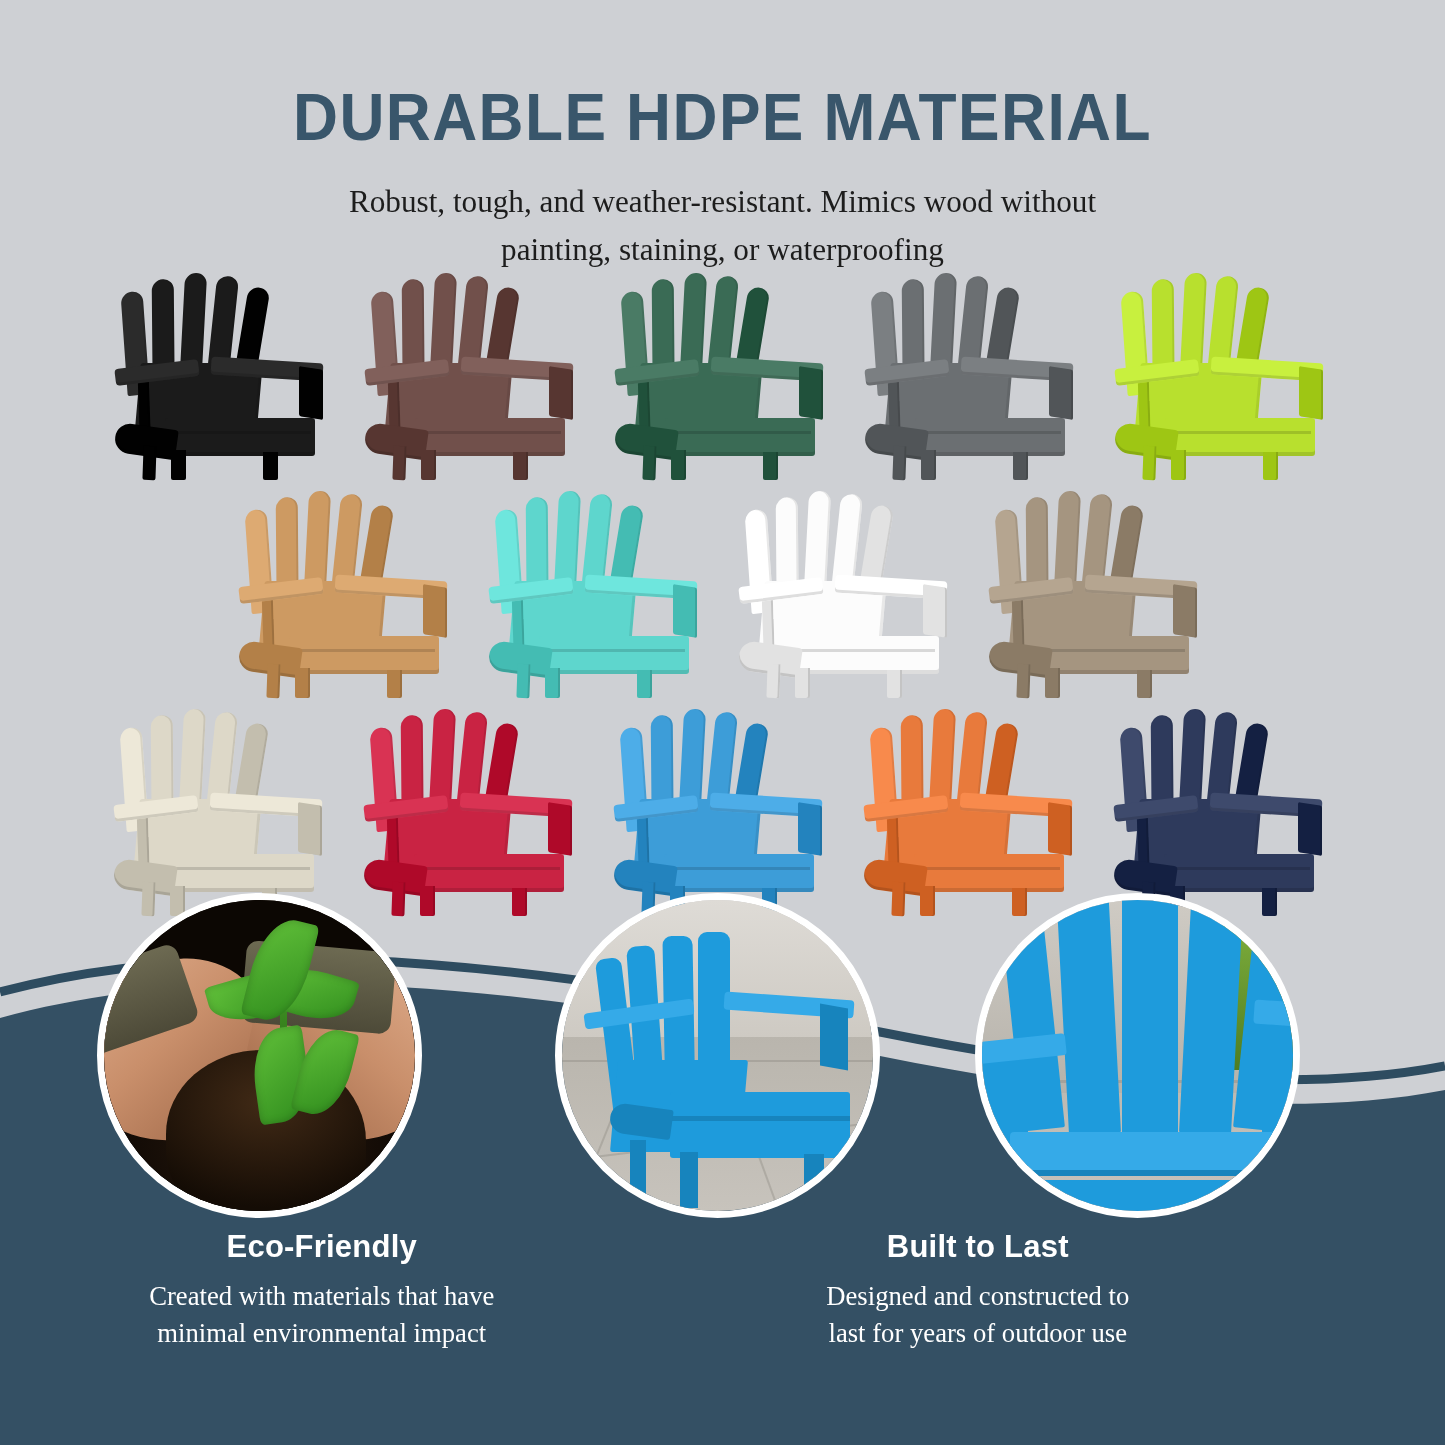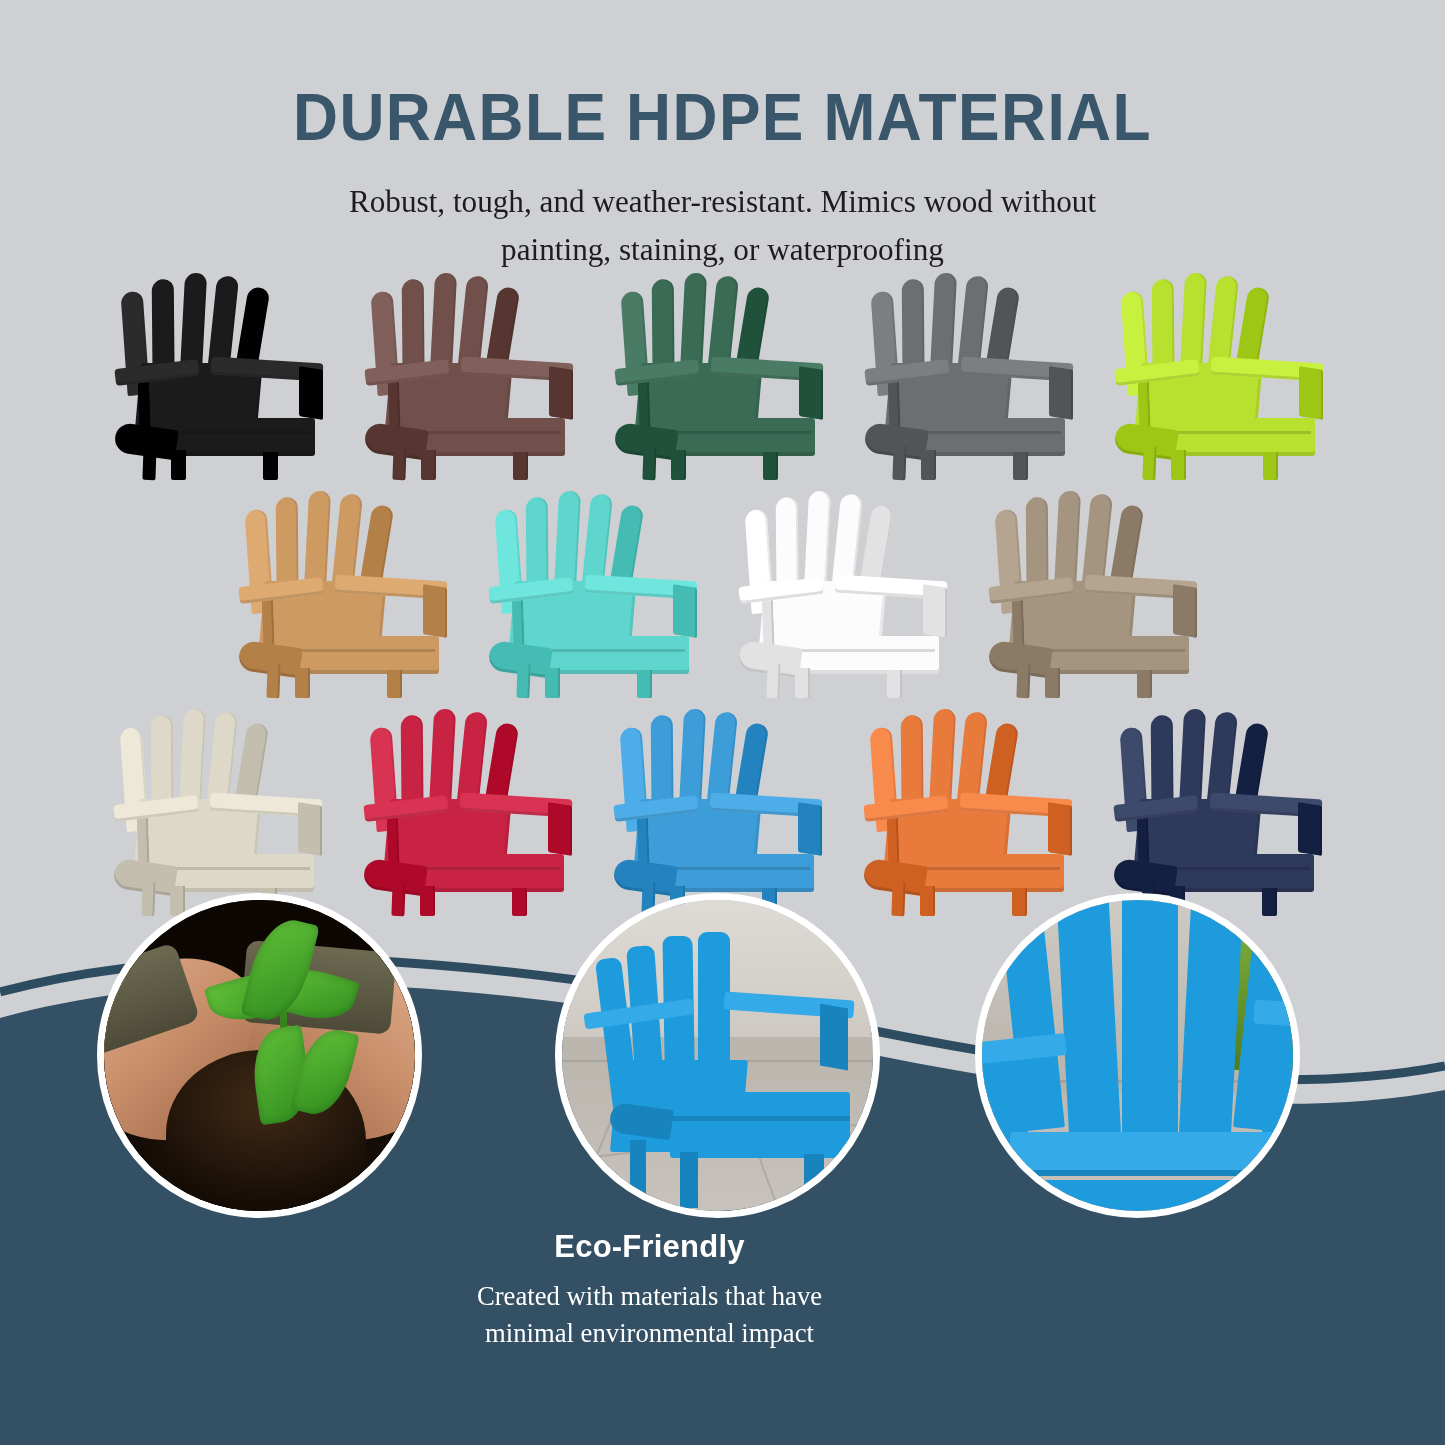--- a/index.html
+++ b/index.html
@@ -567,13 +567,20 @@
 </div>
 
 <div class="features">
   <div class="feat f1">
     <div class="feat-title">Eco-Friendly</div>
     <div class="feat-desc">
       <div>Created with materials that have</div>
       <div>minimal environmental impact</div>
     </div>
   </div>
+  <div class="feat f2">
+    <div class="feat-title">Built to Last</div>
+    <div class="feat-desc">
+      <div>Designed and constructed to</div>
+      <div>last for years of outdoor use</div>
+    </div>
+  </div>
 </div>
 
 </body></html>

